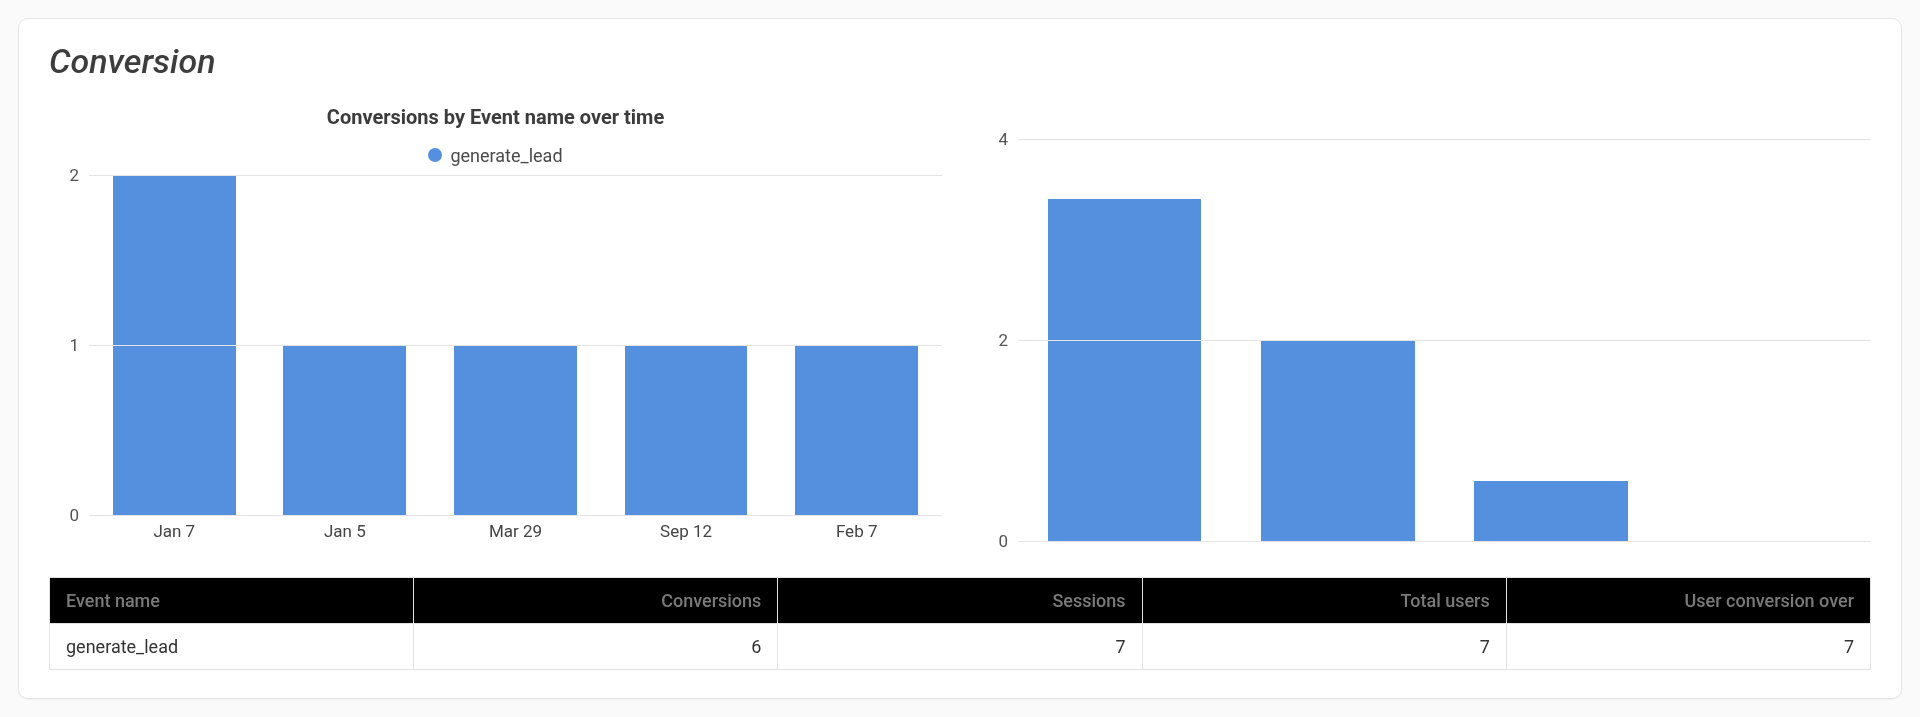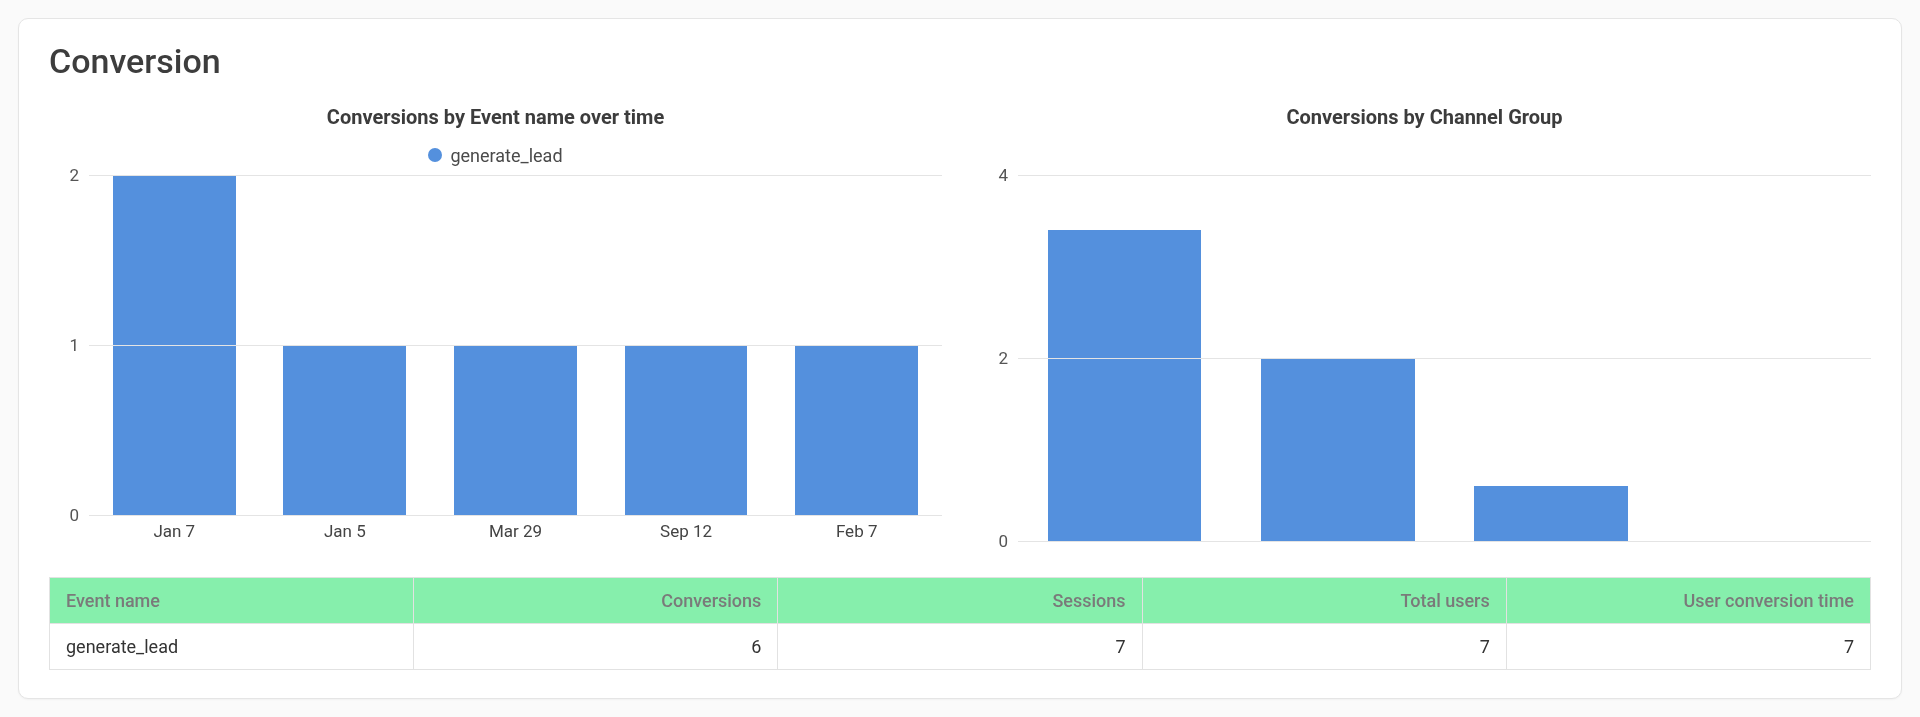--- a/index.html
+++ b/index.html
@@ -23,20 +23,21 @@
     box-shadow: 0 1px 2px rgba(0,0,0,0.04);
     height: 100%;
     display: flex;
     flex-direction: column;
   }
   .card-title {
     font-size: 34px;
     font-weight: 500;
     color: #3d3d3d;
     margin: 0 0 24px 0;
+    font-style: italic;
   }
   .charts-row {
     display: flex;
     gap: 36px;
     flex: 1 1 auto;
     min-height: 0;
   }
   .chart-panel {
     flex: 1 1 50%;
     display: flex;
@@ -127,21 +128,21 @@
   .table-wrap {
     margin-top: 36px;
   }
   table.data {
     width: 100%;
     border-collapse: collapse;
     table-layout: fixed;
     font-size: 18px;
   }
   table.data th {
-    background: #86efac;
+    background: #000000;
     color: #7a7a7a;
     font-weight: 500;
     text-align: right;
     padding: 12px 16px;
     border: 1px solid #e2e2e2;
   }
   table.data th:first-child {
     text-align: left;
   }
   table.data td {
@@ -205,21 +206,20 @@
         <div class="x-axis" id="xaxis-0">
             <div class="x-tick">Jan 7</div>
             <div class="x-tick">Jan 5</div>
             <div class="x-tick">Mar 29</div>
             <div class="x-tick">Sep 12</div>
             <div class="x-tick">Feb 7</div>
           </div>
       </div>
 
       <div class="chart-panel">
-        <div class="chart-title">Conversions by Channel Group</div>
         <div class="spacer-legend"></div>
         <div class="chart-area">
           <div class="y-axis" id="yaxis-1">
               <div class="y-tick" style="bottom: 0%;">0</div>
               <div class="y-tick" style="bottom: 50%;">2</div>
               <div class="y-tick" style="bottom: 100%;">4</div>
             </div>
           <div class="plot" id="plot-1">
             <div class="bars" id="bars-1">
                 <div class="bar-slot">
@@ -245,21 +245,21 @@
     </div>
 
     <div class="table-wrap">
       <table class="data">
         <thead>
           <tr>
             <th>Event name</th>
             <th>Conversions</th>
             <th>Sessions</th>
             <th>Total users</th>
-            <th>User conversion time</th>
+            <th>User conversion over</th>
           </tr>
         </thead>
         <tbody>
           <tr>
             <td>generate_lead</td>
             <td>6</td>
             <td>7</td>
             <td>7</td>
             <td>7</td>
           </tr>

